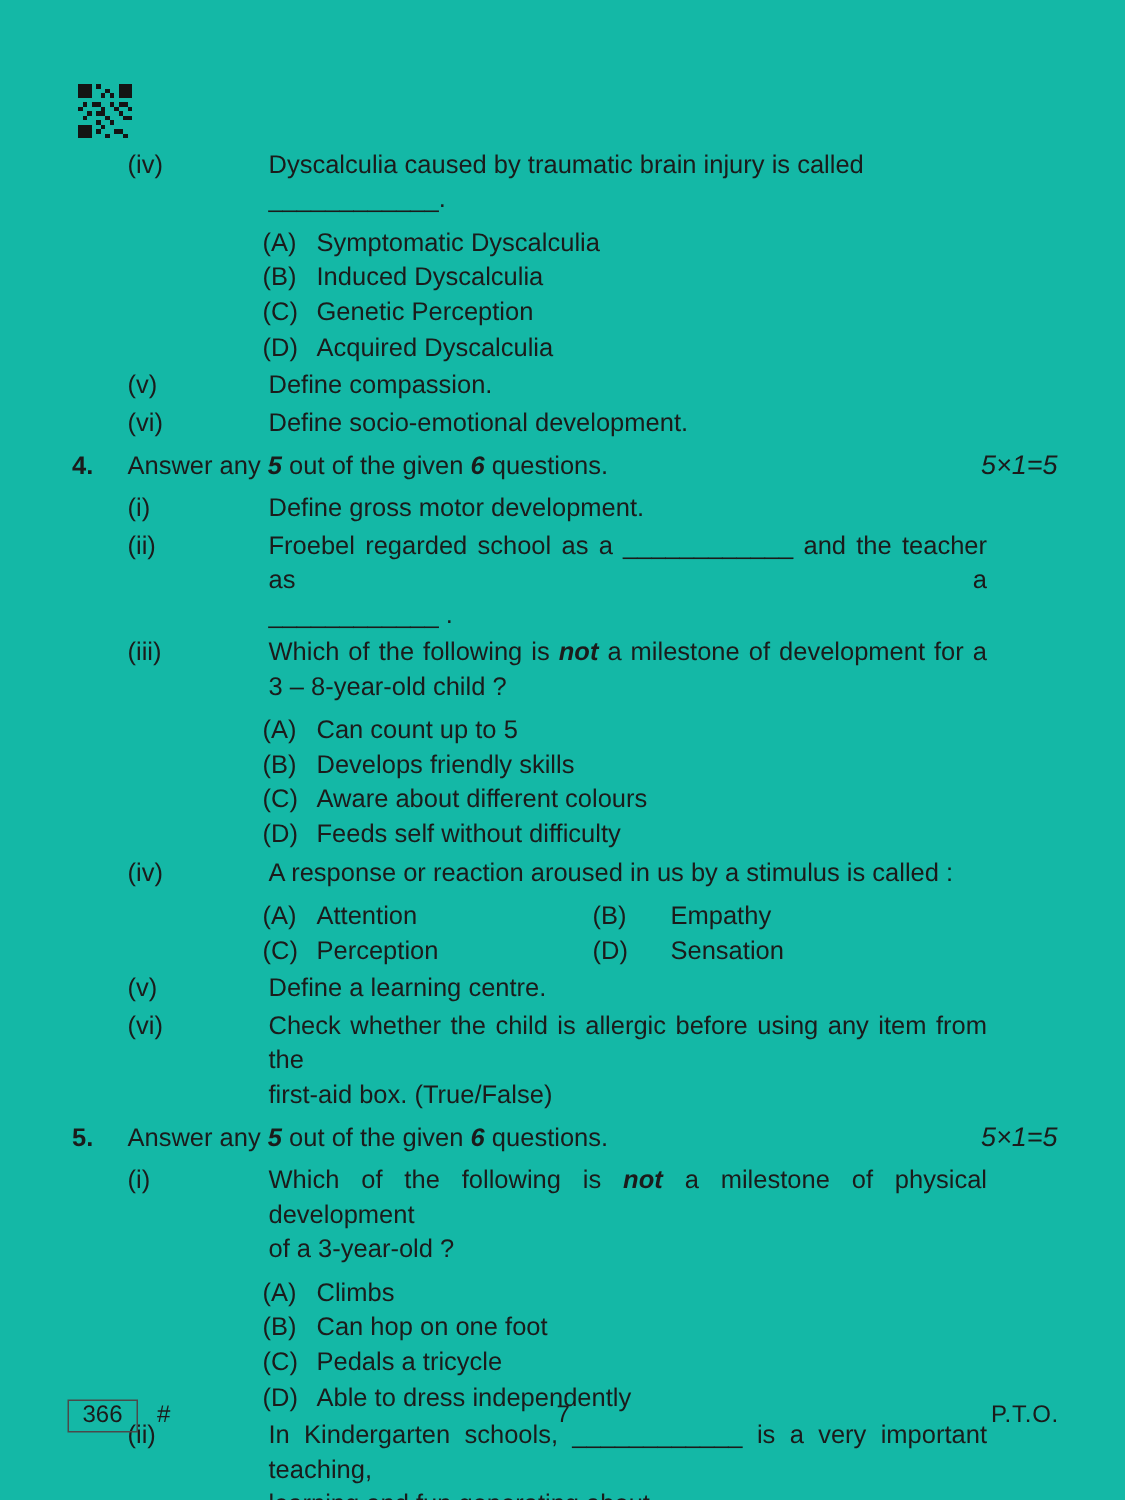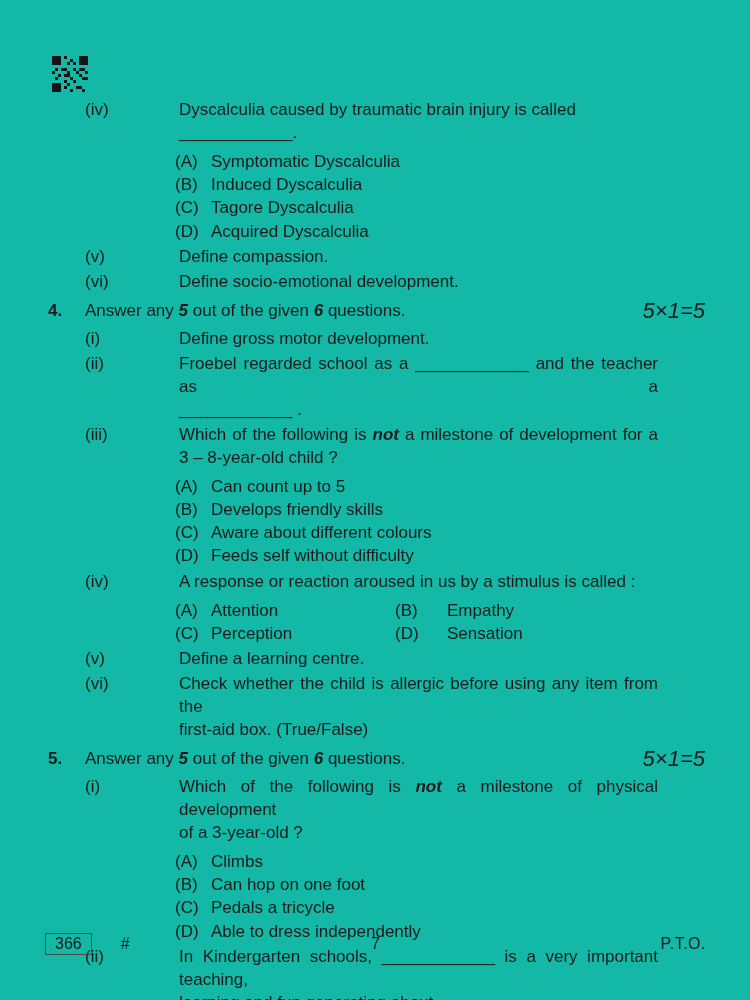--- a/index.html
+++ b/index.html
@@ -14,35 +14,35 @@
     padding:98px 45px 0 48px;
     overflow:hidden;
   }
   .qr { position:absolute; left:52px; top:56px; width:36px; height:36px; }
   .line { line-height:23px;margin-left:44px; }
   .just { text-align:justify; text-align-last:justify; }
   .bi { font-weight:700; font-style:italic; }
 
   .qrow { display:flex; margin:6px 0 5px 0; line-height:23px; }
   .qnum { width:37px; flex:none; font-weight:700; }
-  .marks { margin-left:auto; font-style:italic; font-size:22px; white-space:nowrap; }
+  .marks { margin-left:auto; font-style:italic; font-size:18px; white-space:nowrap; }
 
   .item { display:flex; margin-bottom:2px; padding-left:37px; }
   .ilabel { width:50px; flex:none; line-height:23px; }
   .ibody { width:523px; flex:none; }
 
   .opts { margin-top:6px; }
   .opt { display:flex; padding-left:40px; line-height:23.2px; }
   .olabel { width:36px; flex:none; }
 
   .opts2 { display:grid; grid-template-columns:36px 184px 52px auto;
            margin-left:40px; margin-top:6px; line-height:23.2px; }
 
   .footer { position:absolute; left:45px; right:44px; top:933px;
-            display:flex; align-items:center; font-size:16px;gap:16px; }
+            display:flex; align-items:center; font-size:16px; }
   .code-box { border:1px solid #4a4a4a; padding:0 9px; line-height:20px; display:inline-block; }
   .hash { margin-left:13px; }
   .page-num { position:absolute; left:50%; transform:translateX(-50%); }
   .pto { margin-left:auto; letter-spacing:0.5px; }
 </style>
 </head>
 <body>
 
 <div class="sheet">
 
@@ -89,21 +89,21 @@
         <div class="opt">
           <span class="olabel">(A)</span>
           <span>Symptomatic Dyscalculia</span>
         </div>
         <div class="opt">
           <span class="olabel">(B)</span>
           <span>Induced Dyscalculia</span>
         </div>
         <div class="opt">
           <span class="olabel">(C)</span>
-          <span>Tagore Dyscalculia</span>
+          <span>Genetic Perception</span>
         </div>
         <div class="opt">
           <span class="olabel">(D)</span>
           <span>Acquired Dyscalculia</span>
         </div>
       </div>
     </div>
   </div>
 
   <div class="item">

